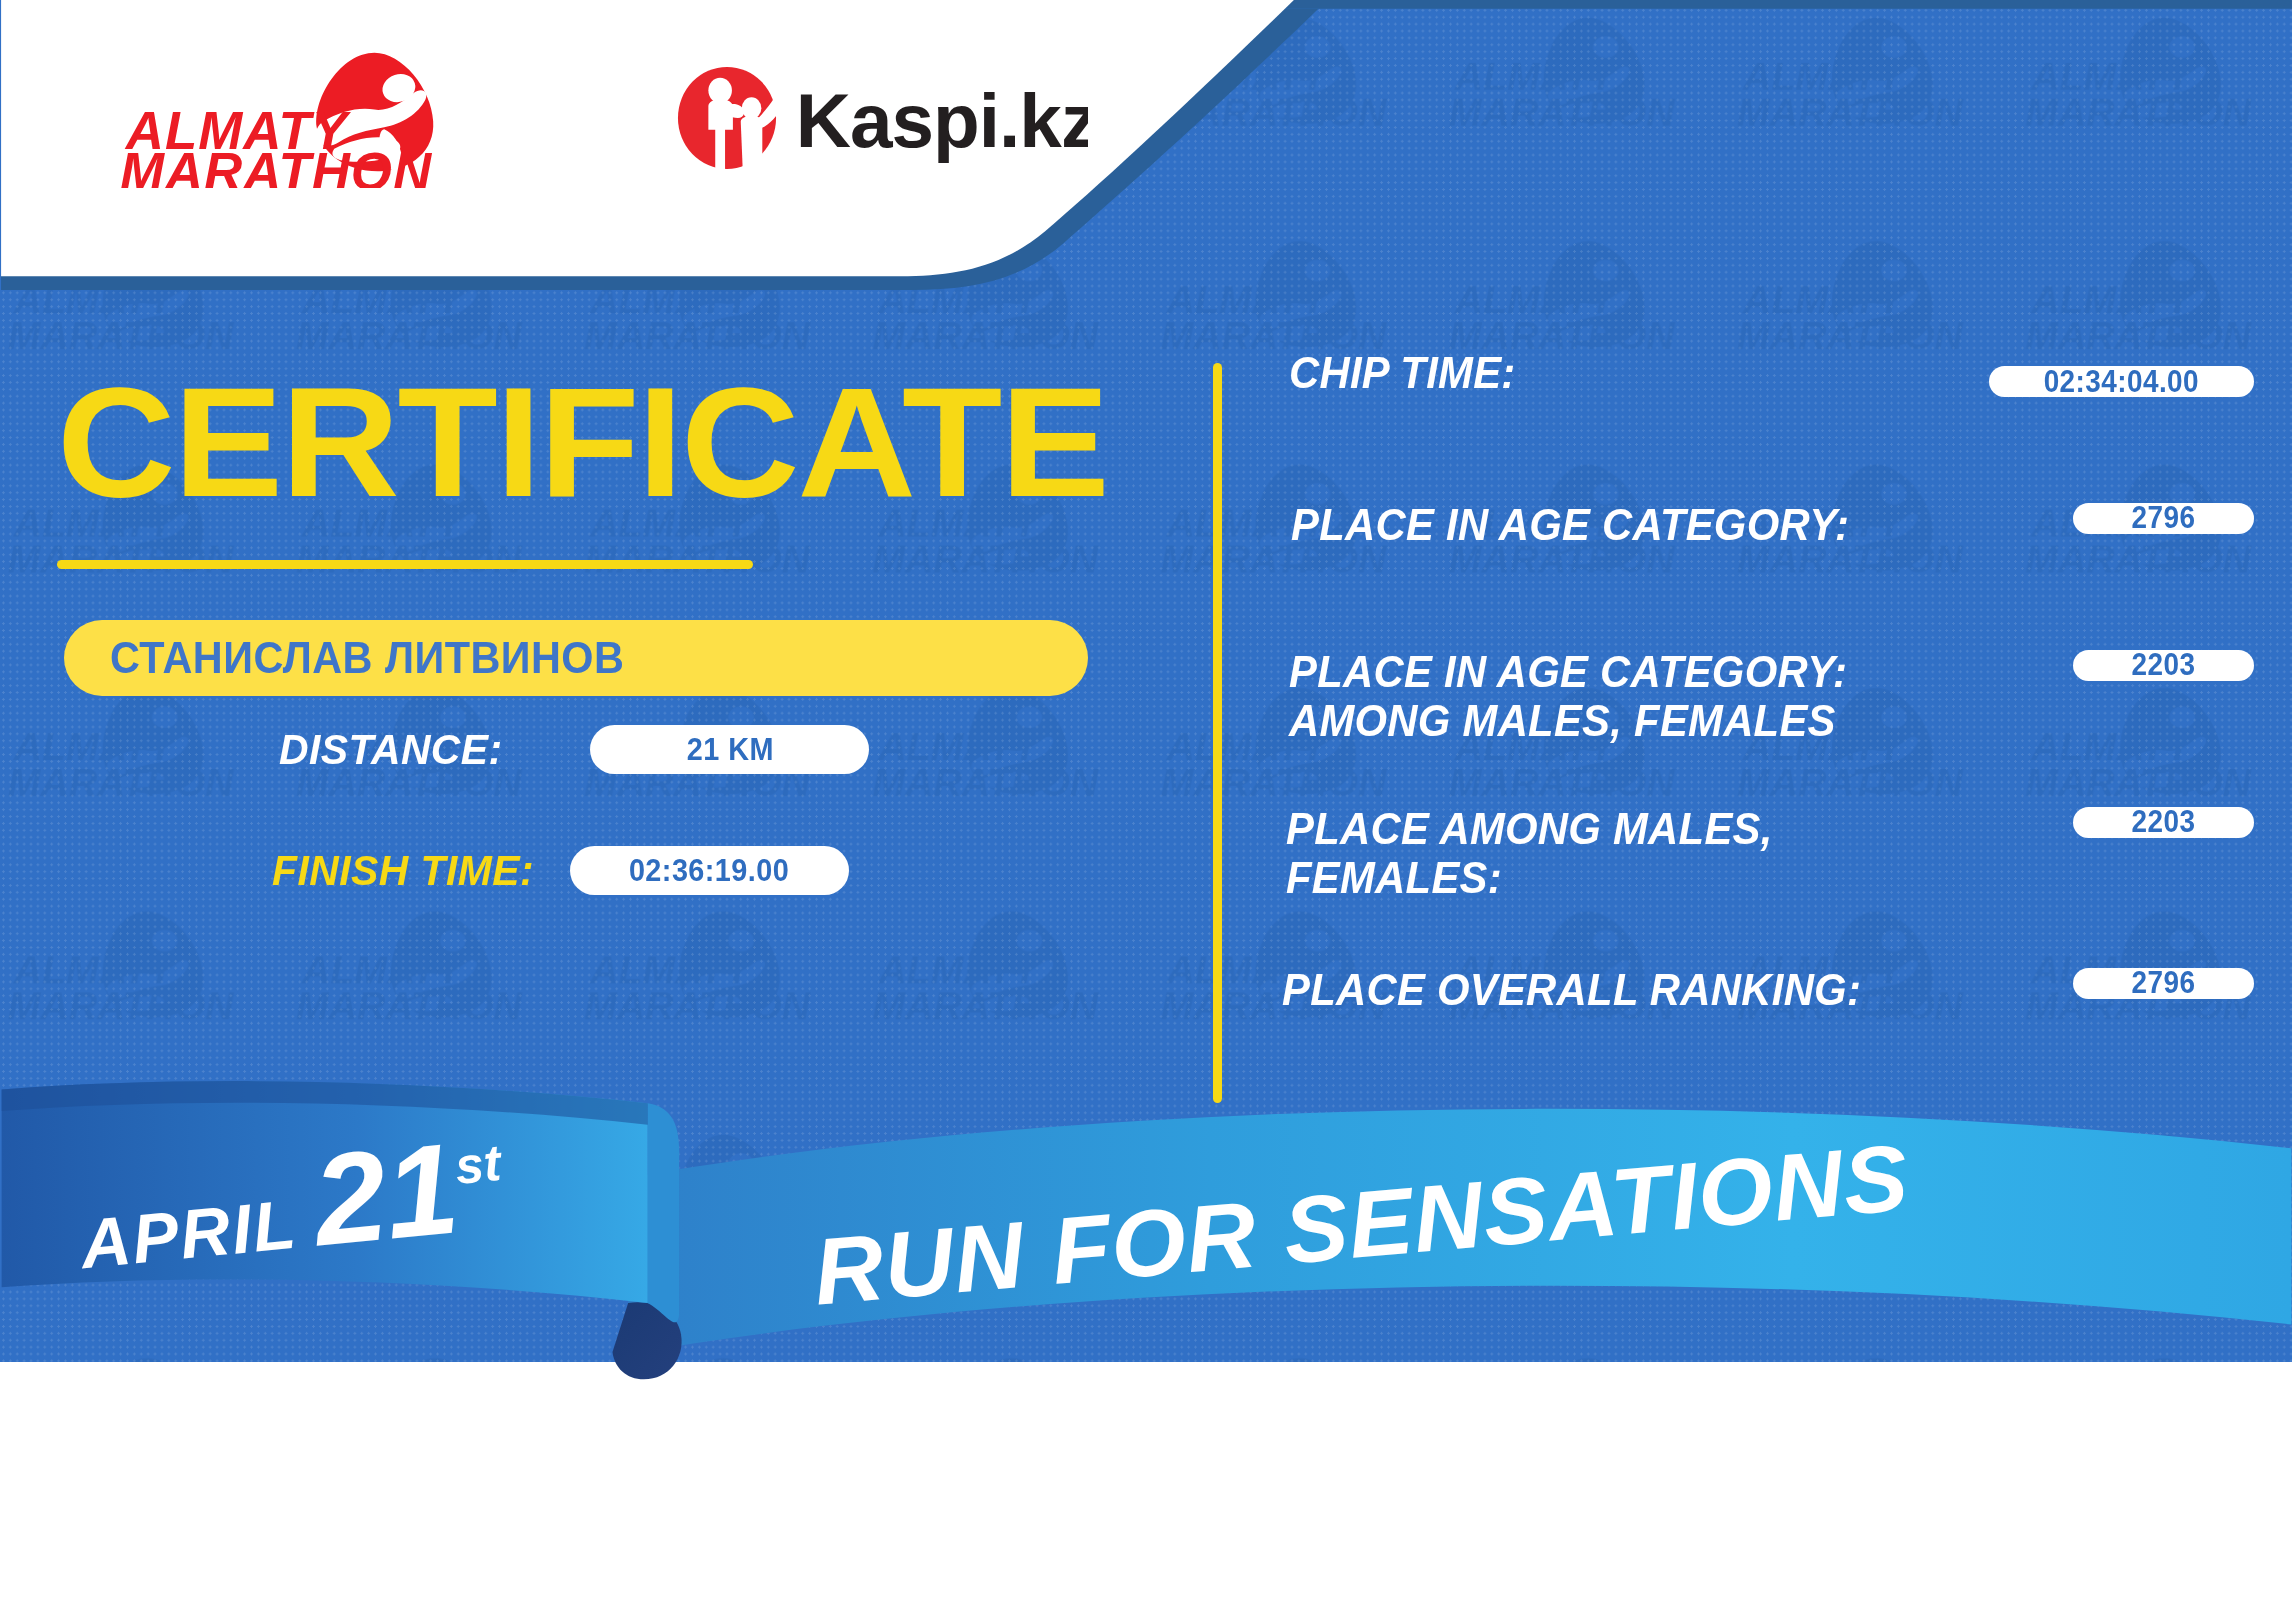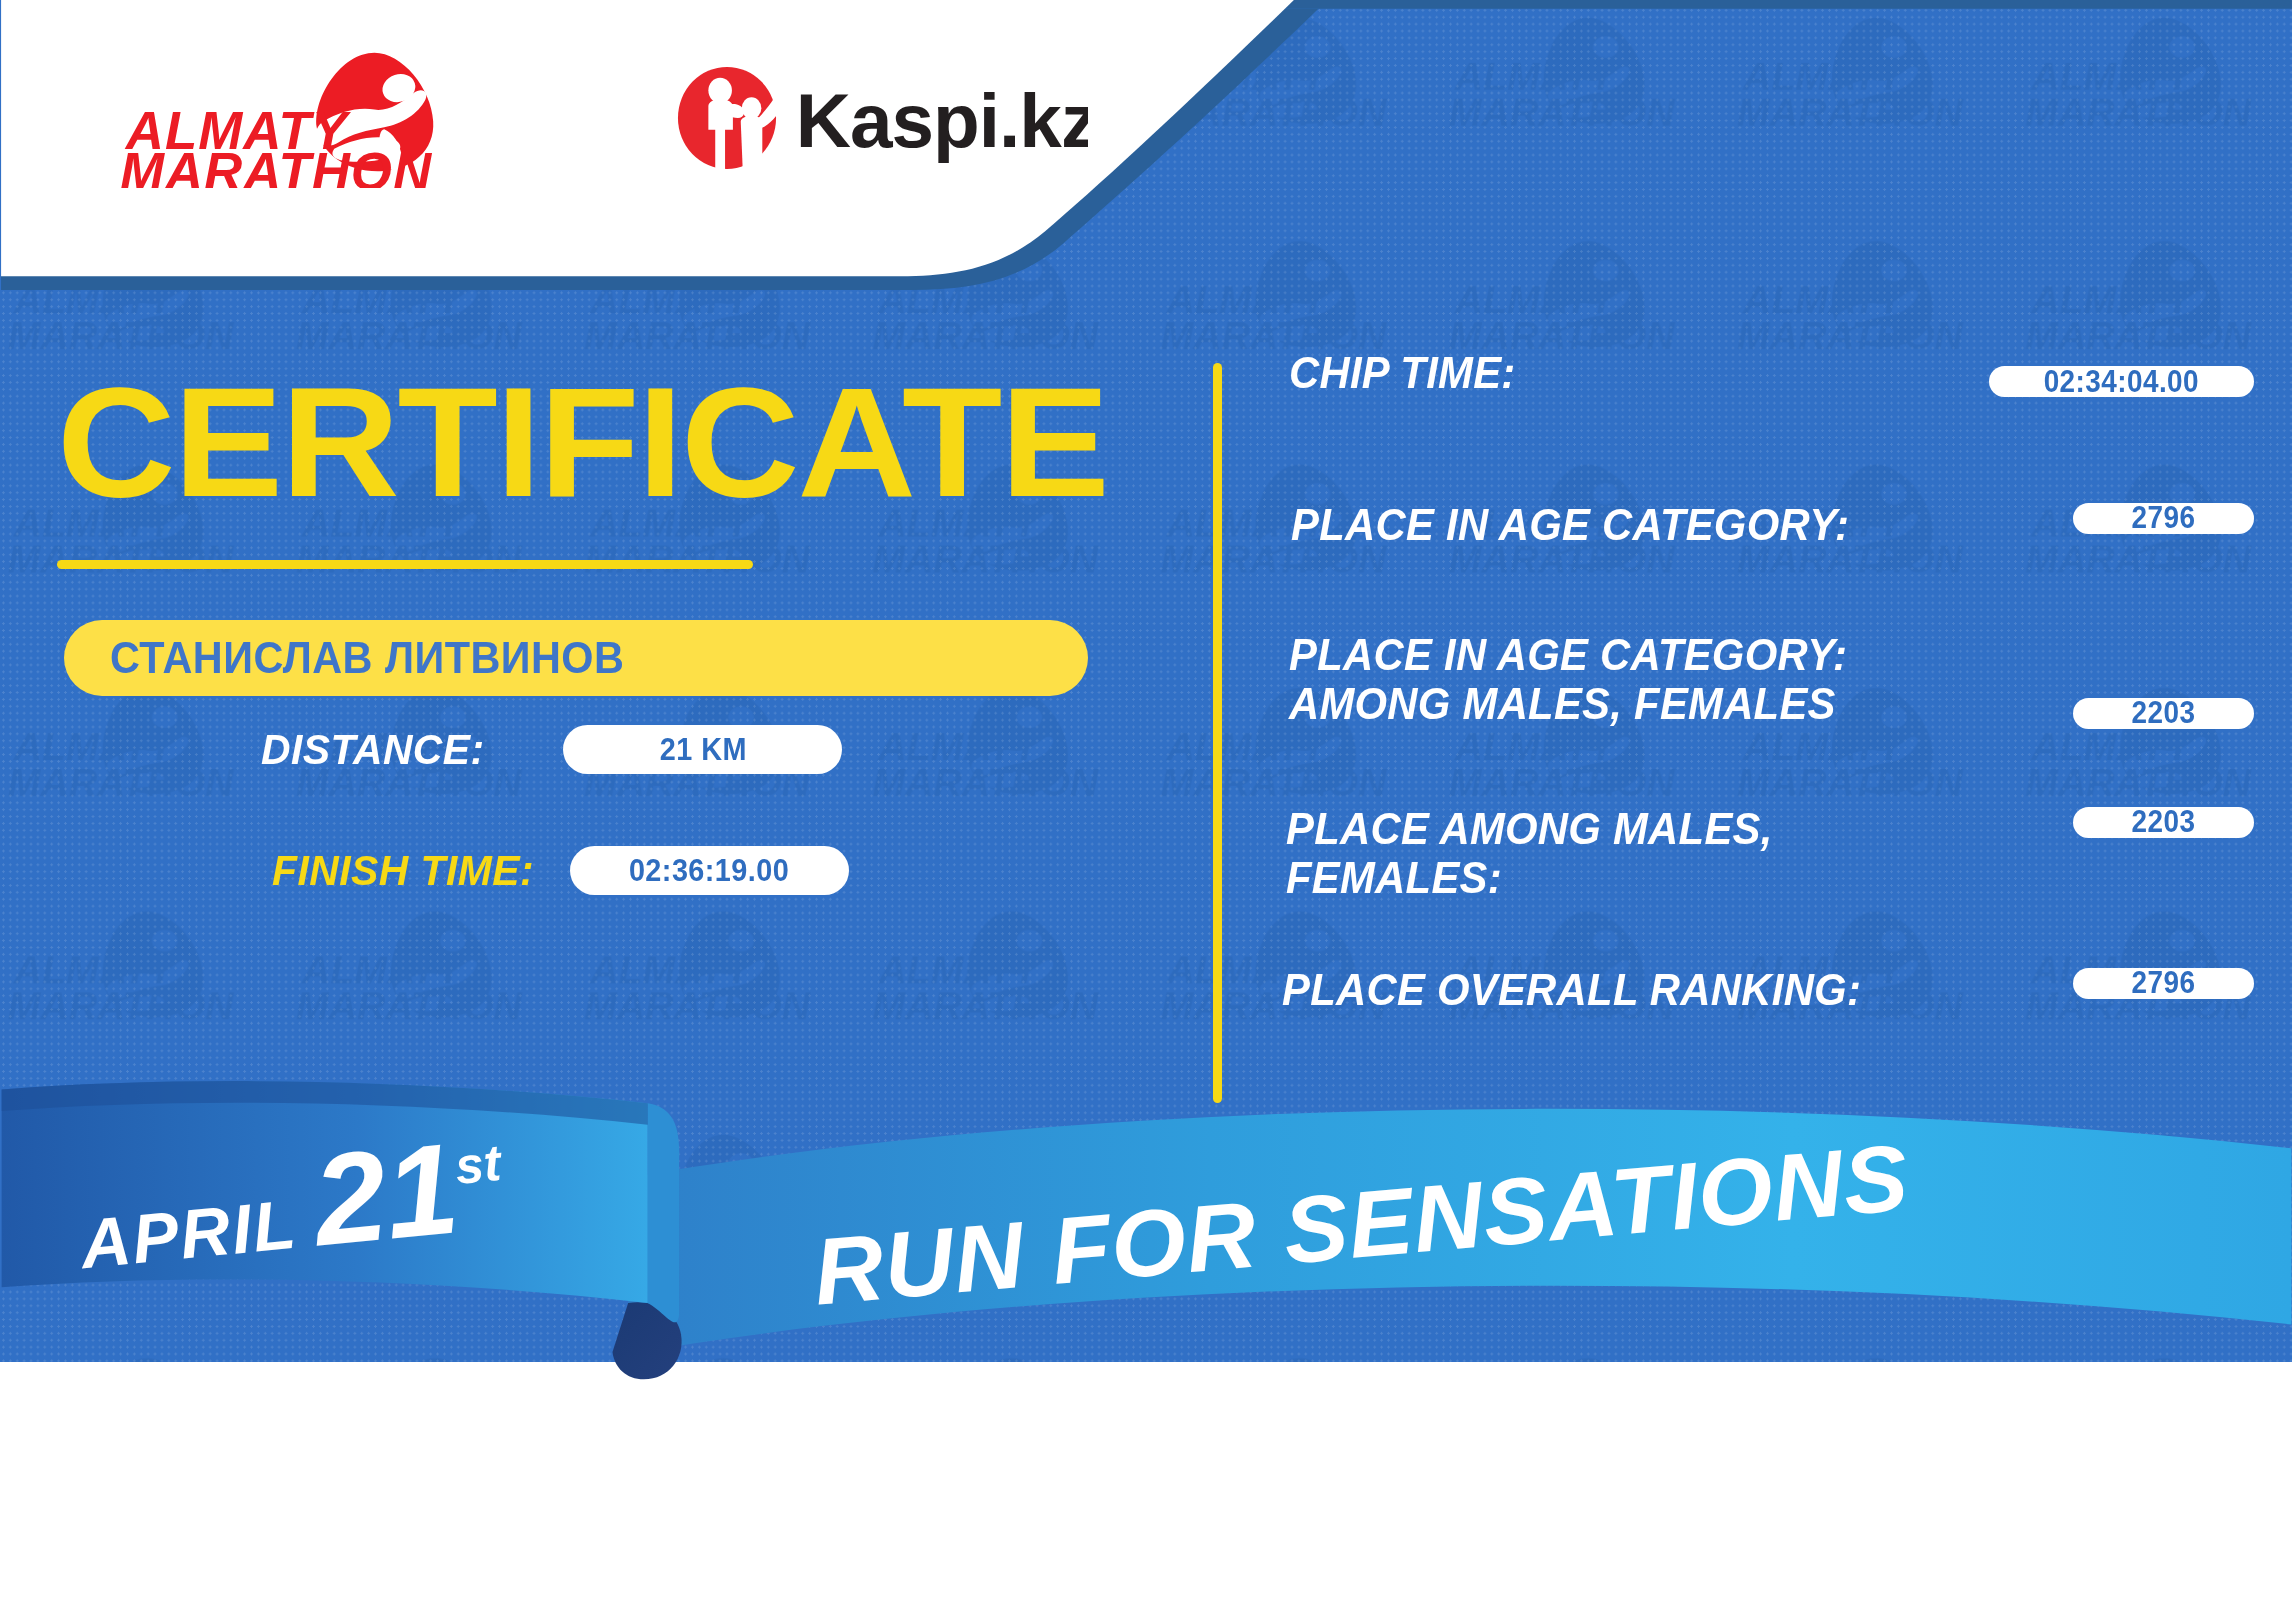--- a/index.html
+++ b/index.html
@@ -89,21 +89,21 @@
     background: #ffffff; border-radius: 25.5px;
     height: 49px; display: flex; align-items: center; justify-content: center;
   }
   .lval-txt {
     font-size: 32px; font-weight: 700; color: #2f6dbf;
     letter-spacing: 0.5px; white-space: nowrap;
     font-family: "Liberation Sans Narrow", "Liberation Sans", sans-serif;
     transform: scaleX(.9);
   }
 
-  .row-distance { left: 261px; top: 392px; }
+  .row-distance { left: 279px; top: 392px; gap: 9px; }
   .row-distance .lval-pill { width: 279px; margin-left: 67px; }
   .row-finish { left: 272px; top: 513px; }
   .row-finish .lval-pill { width: 279px; margin-left: 21.6px; }
 
   
   .divider {
     position: absolute; left: 1213px; top: 363px;
     width: 8.8px; height: 740px; border-radius: 4.9px;
     background: #f7d915; z-index: 8;
   }
@@ -129,21 +129,21 @@
   }
   .stat-pill.wide { min-width: 265px; }
   .stat-value {
     font-size: 31px; font-weight: 700; color: #2f6dbf;
     letter-spacing: 0.5px; white-space: nowrap;
     font-family: "Liberation Sans Narrow", "Liberation Sans", sans-serif;
     transform: scaleX(.9);
   }
   .sr0 { position:absolute; top: 0px;   left: 0; align-items: flex-end; }
   .sr1 { position:absolute; top: 152px; left: 0; }
-  .sr2 { position:absolute; top: 282px; left: 0; align-items: flex-end; }
+  .sr2 { position:absolute; top: 299px; left: 0; }
   .sr3 { position:absolute; top: 456px; left: 0; }
   .sr4 { position:absolute; top: 617px; left: 0; }
   .sr0 .stat-label { margin-left: 24.5px; }
   .sr1 .stat-label { margin-left: 27.4px; }
   .sr2 .stat-label { margin-left: 24.5px; }
   .sr3 .stat-label { margin-left: 21.6px; }
   .sr4 .stat-label { margin-left: 17.6px; }
 
   
   .ribbon-wrap { position: absolute; left: 0; top: 1068px; width: 2293px; height: 372px; z-index: 10; }

